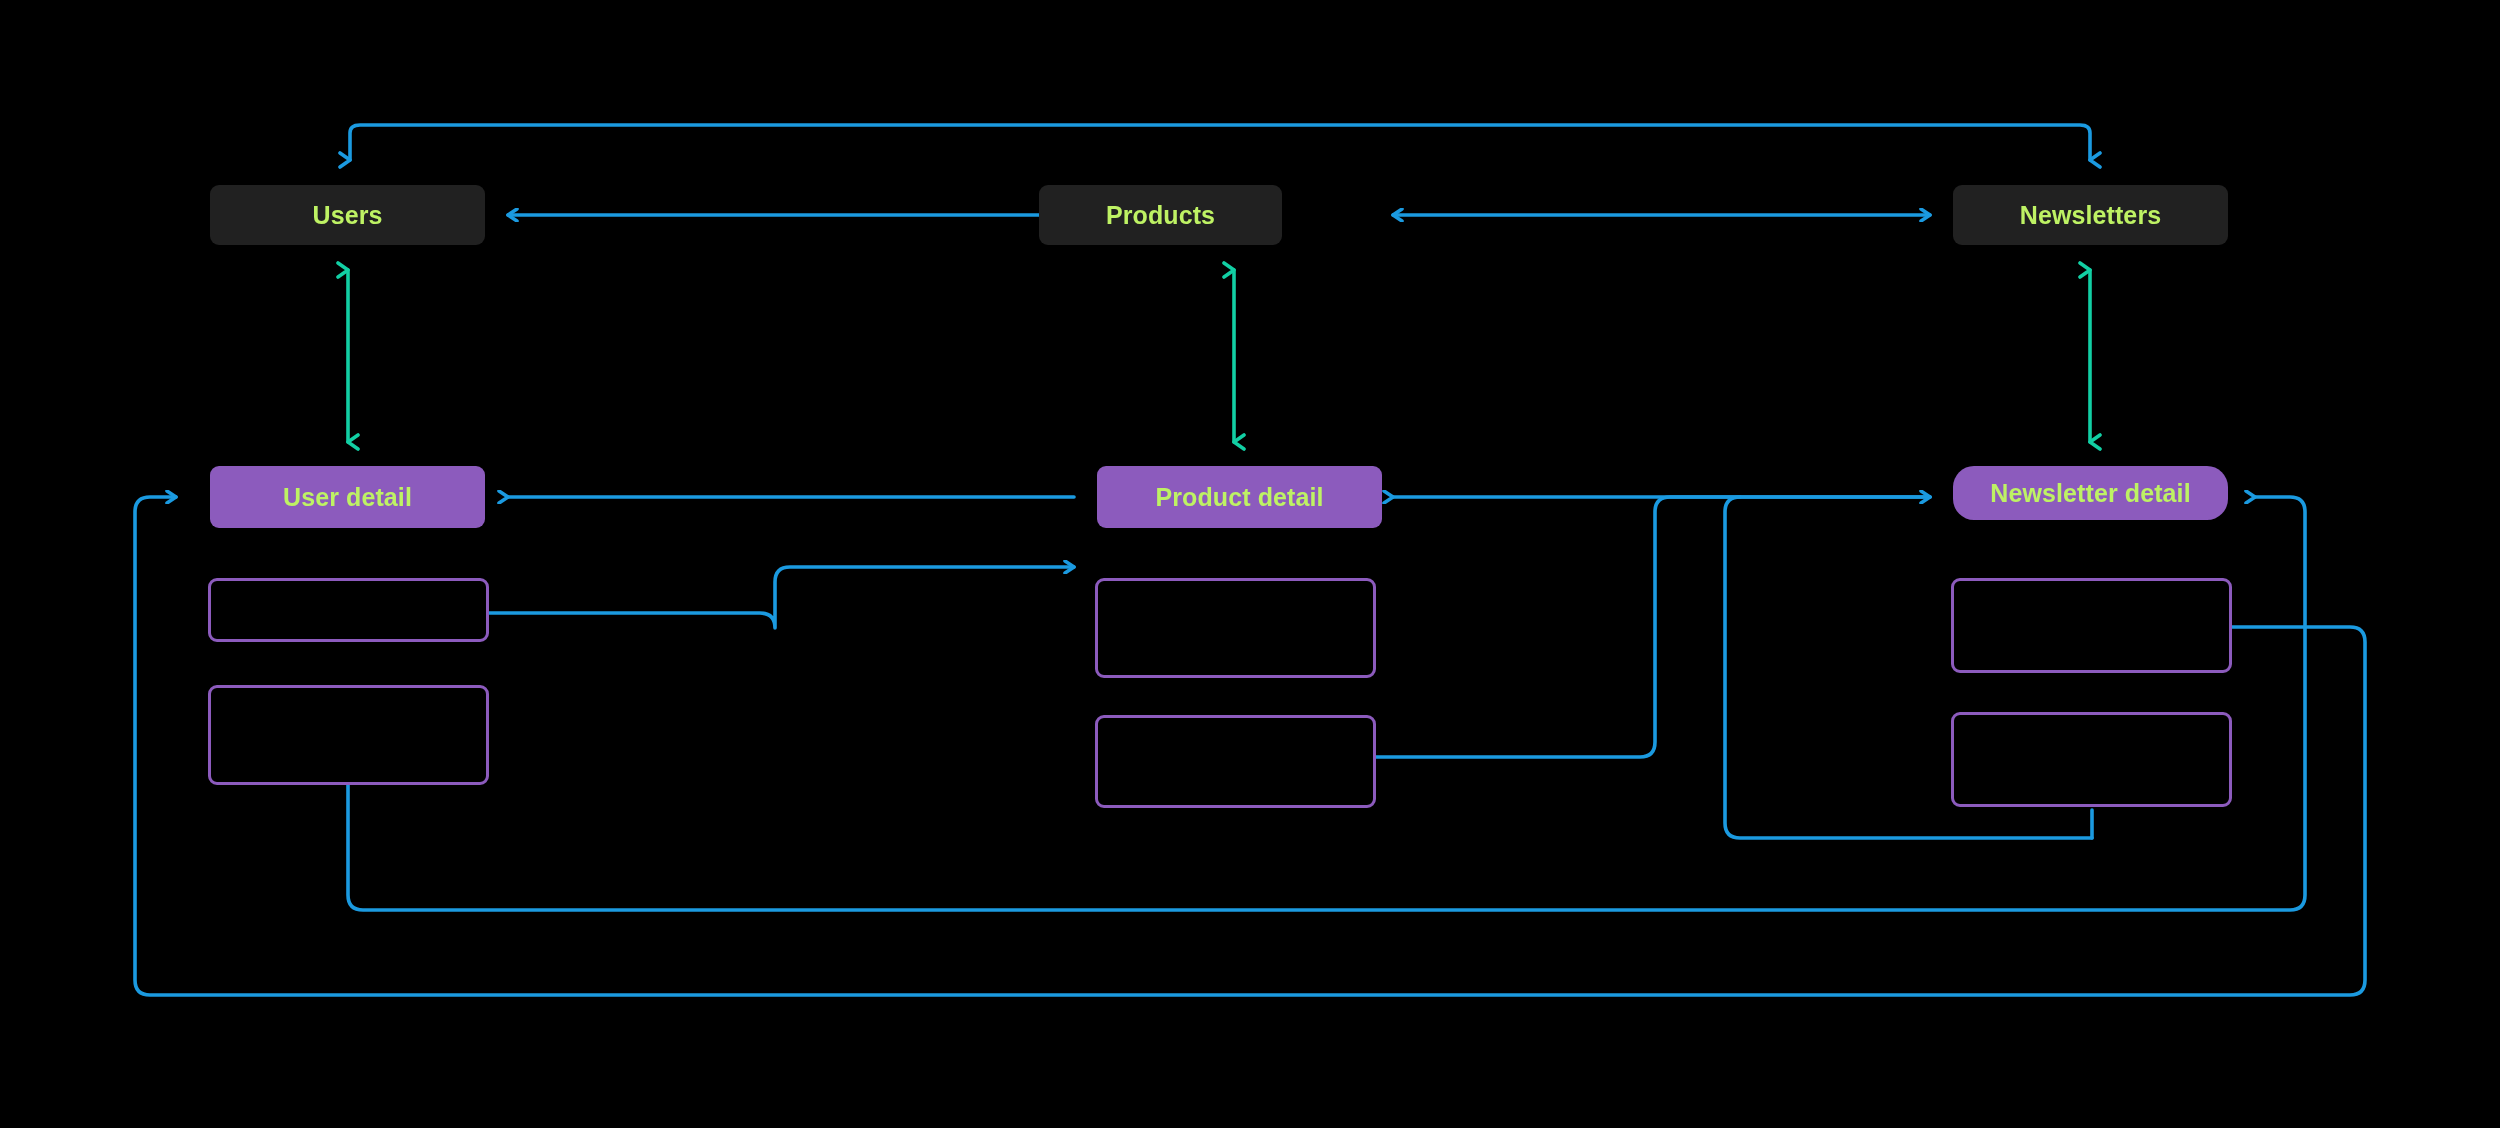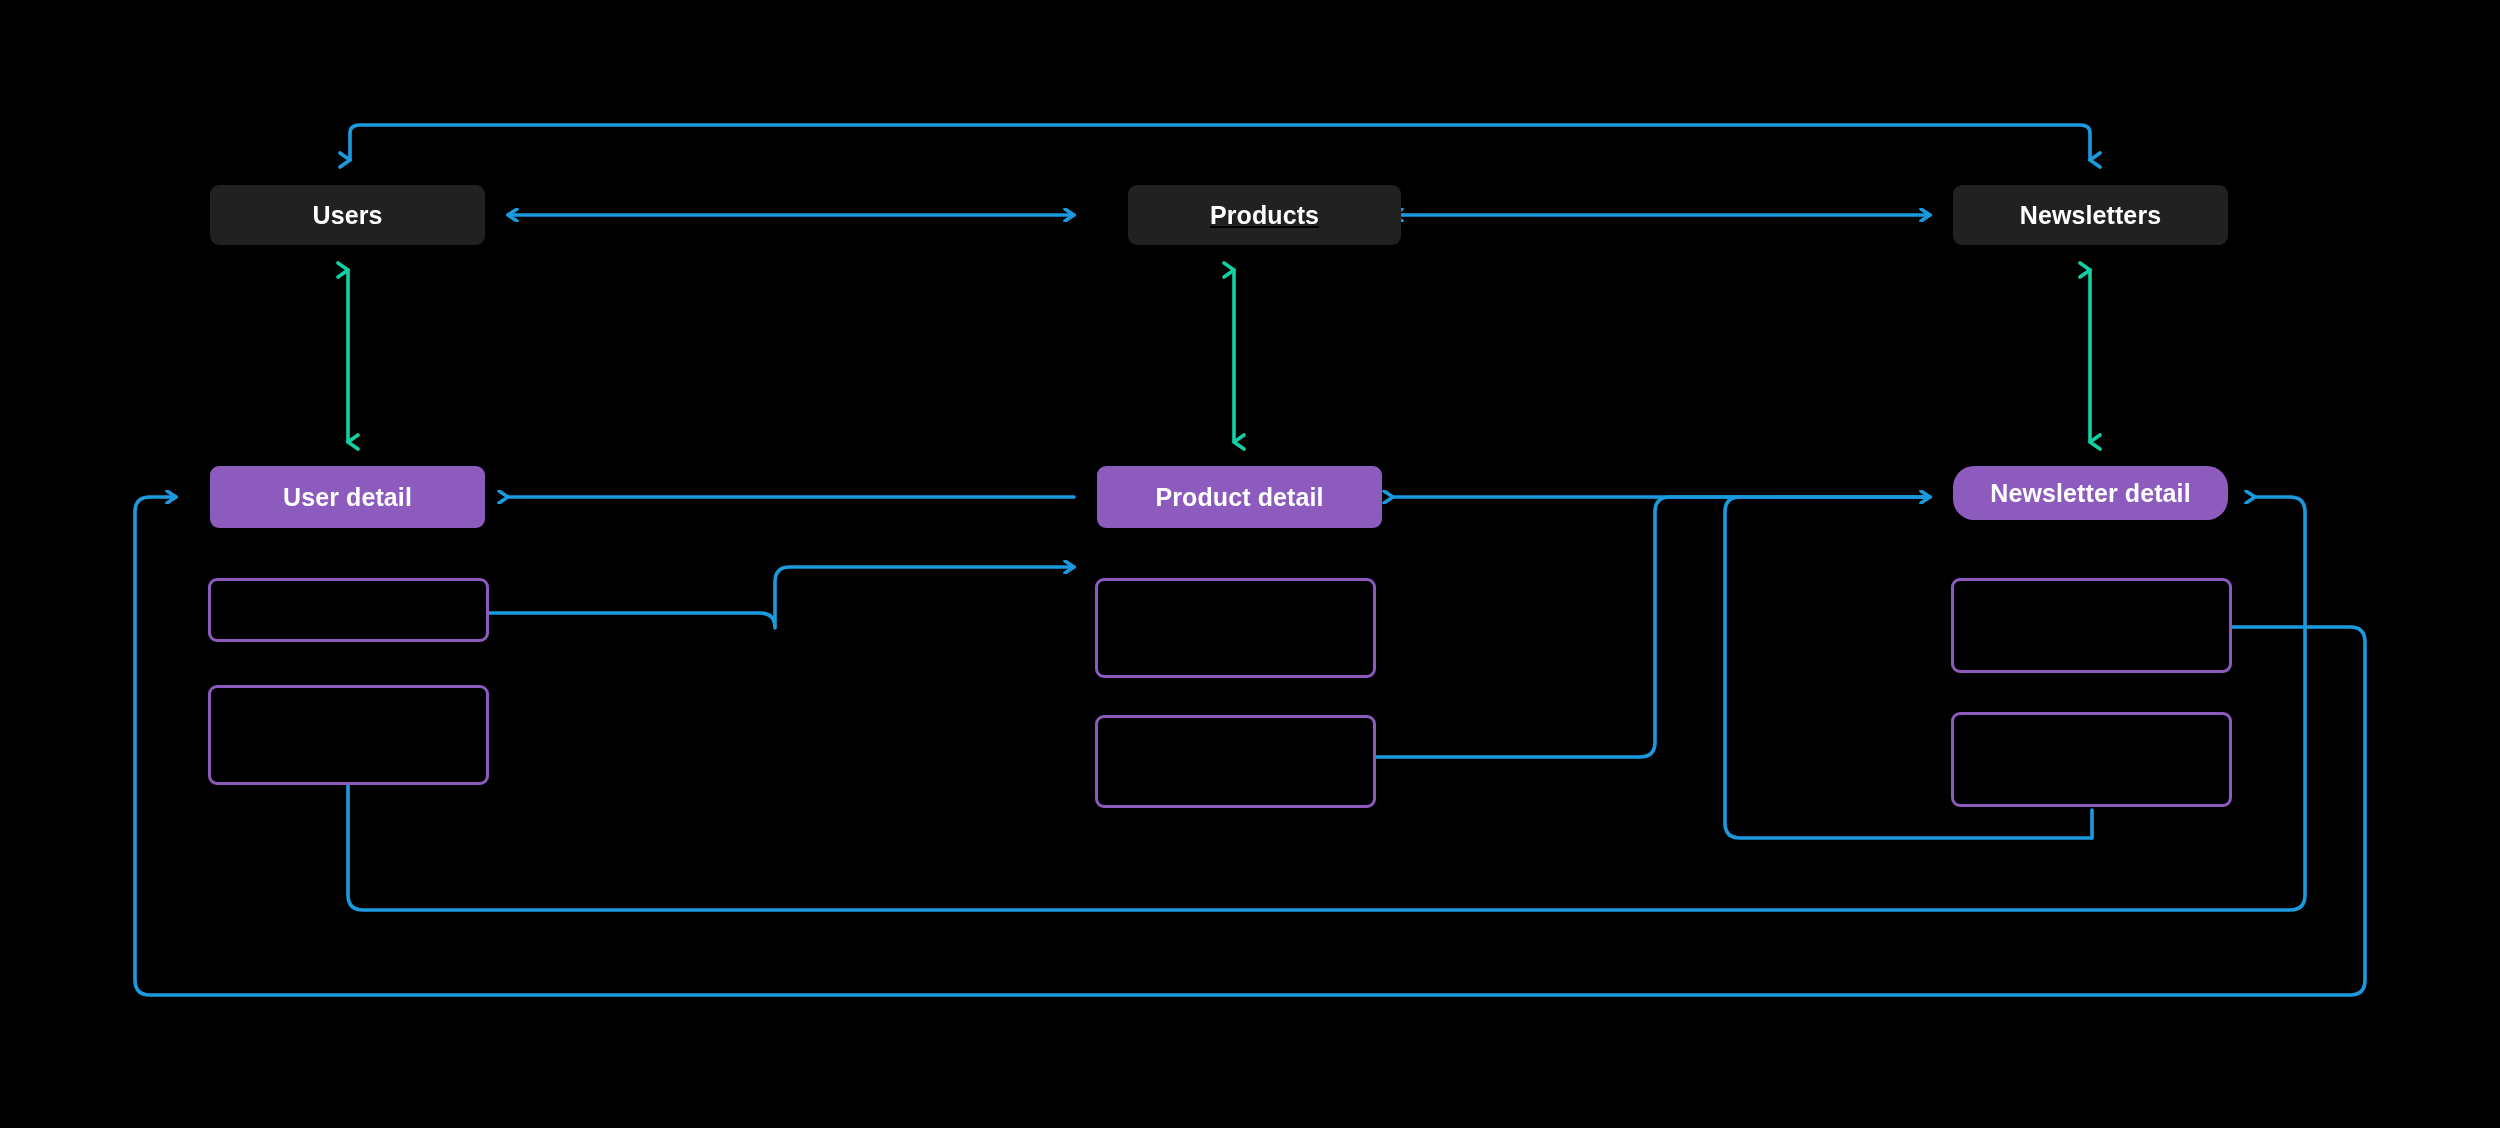--- a/index.html
+++ b/index.html
@@ -36,21 +36,21 @@
   }
   .node-section {
     background: #212121;
     border-radius: 9px;
   }
   .node-detail {
     background: #8c5bbd;
     border-radius: 9px;
   }
   .node-label {
-    color: #ffffff;
+    color: #bef264;
     font-size: 25px;
     font-weight: bold;
     letter-spacing: 0.1px;
     line-height: 1;
     white-space: nowrap;
   }
   .subbox {
     position: absolute;
     box-sizing: border-box;
     background: #000000;
@@ -112,21 +112,21 @@
       <path d="M 348 270 L 348 442" marker-start="url(#green-arrow-up)" marker-end="url(#green-arrow-down)"></path>
       <path d="M 1234 270 L 1234 442" marker-start="url(#green-arrow-up)" marker-end="url(#green-arrow-down)"></path>
       <path d="M 2090 270 L 2090 442" marker-start="url(#green-arrow-up)" marker-end="url(#green-arrow-down)"></path>
     </g>
   </svg>
 
   <div class="node node-section" style="left:210px; top:185px; width:275px; height:60px;">
     <span class="node-label">Users</span>
   </div>
 
-  <div class="node node-section" style="left:1128px; top:185px; width:273px; height:60px;text-decoration:underline;">
+  <div class="node node-section" style="left:1039px; top:185px; width:243px; height:60px;">
     <span class="node-label">Products</span>
   </div>
 
   <div class="node node-detail" style="left:210px; top:466px; width:275px; height:62px;">
     <span class="node-label">User detail</span>
   </div>
 
   <div class="node node-section" style="left:1953px; top:185px; width:275px; height:60px;">
     <span class="node-label">Newsletters</span>
   </div>

